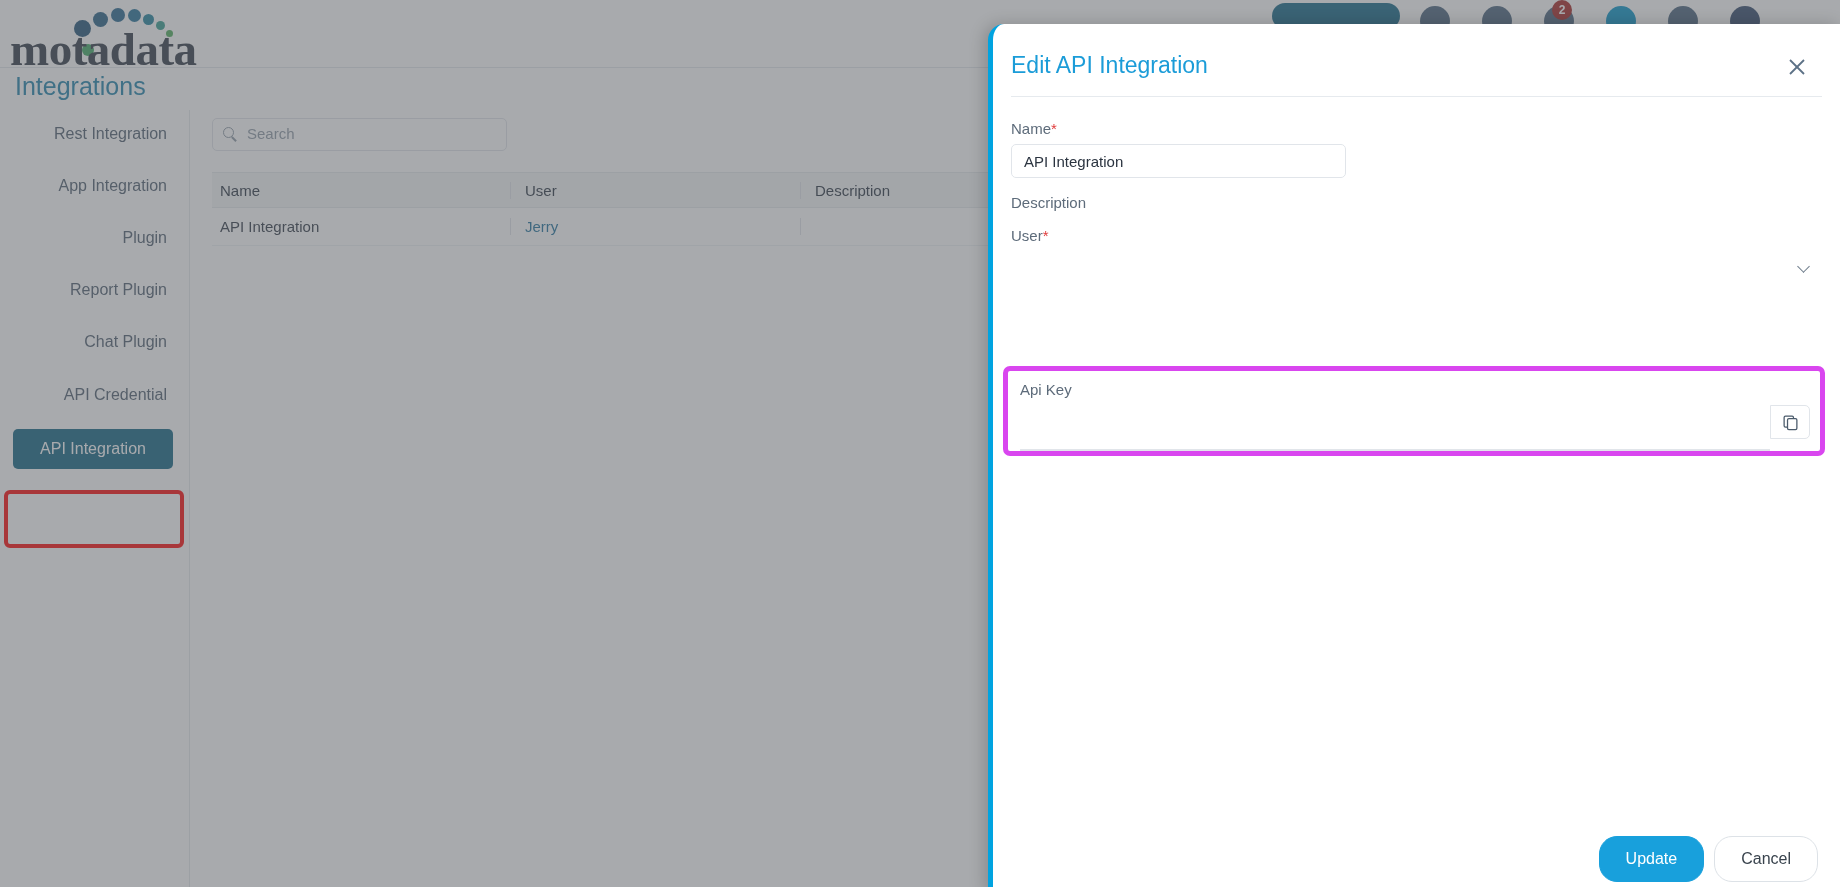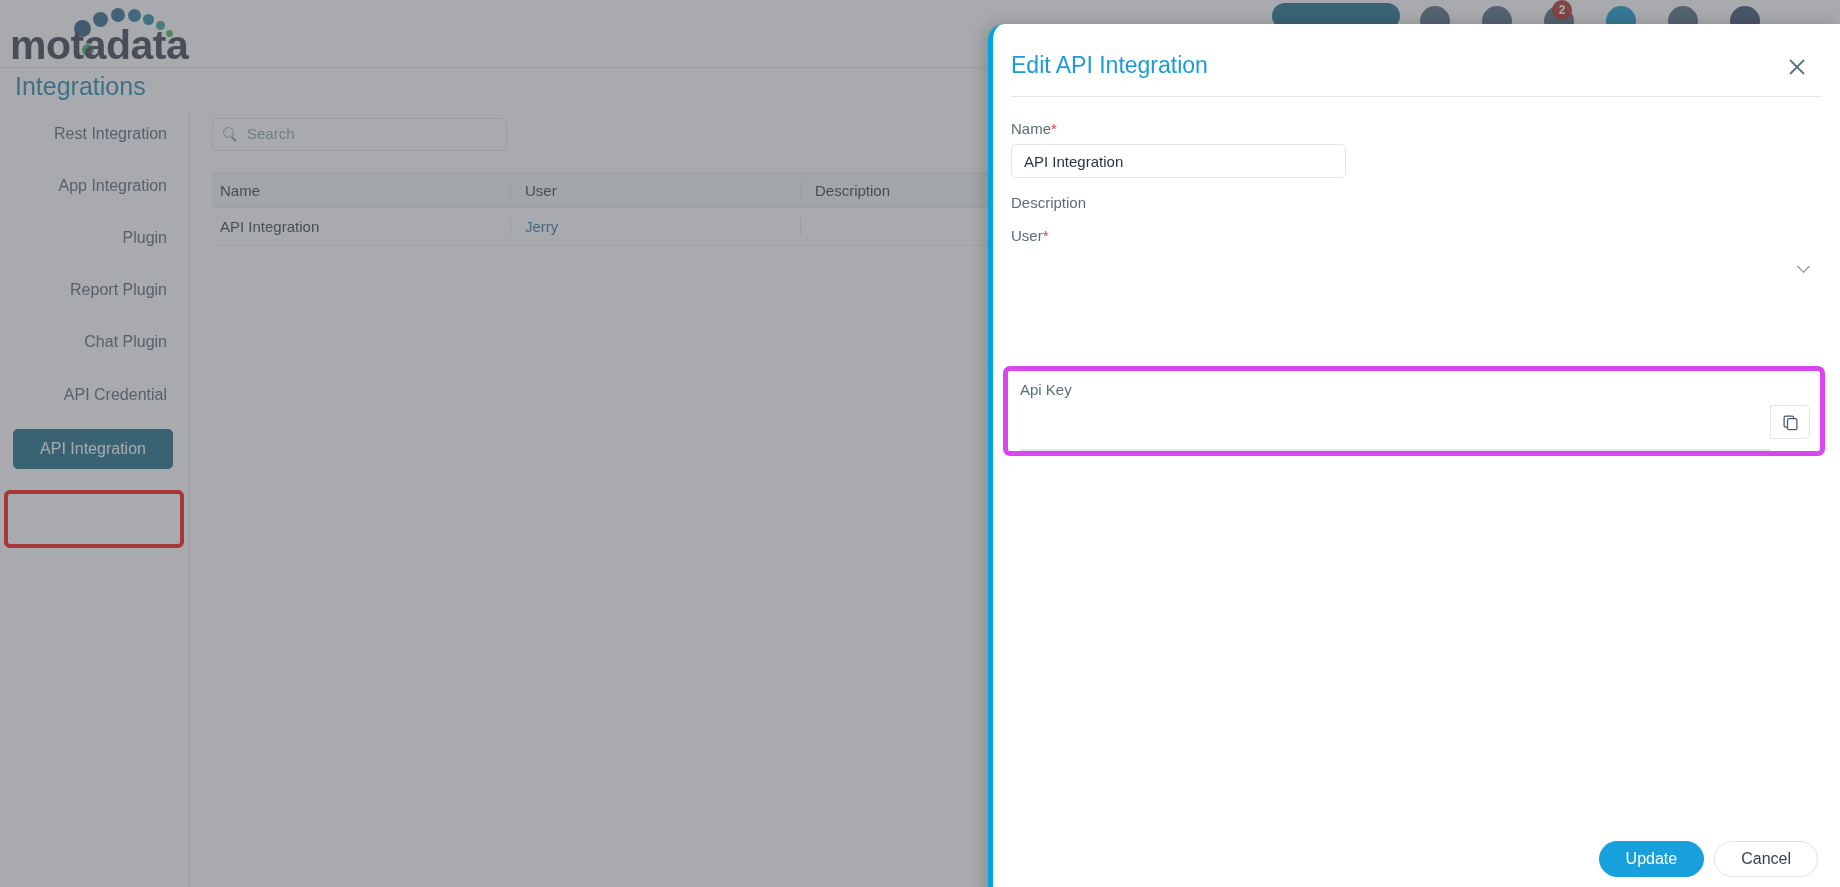--- a/index.html
+++ b/index.html
@@ -23,22 +23,23 @@
     position: absolute; left: 0; top: 0; width: 1840px; height: 68px;
     background: #ffffff;
     border-bottom: 1px solid #e2e6ea;
   }
   .brand {
     position: absolute; left: 8px; top: 8px;
     width: 200px; height: 52px;
   }
   .brand-wordmark {
     position: absolute; left: 2px; top: 14px;
-    font-size: 41px; font-weight: 700; letter-spacing: -0.5px;
+    font-size: 47px; font-weight: 700; letter-spacing: -0.5px;
     color: #2b3440;
+    font-family: Liberation Serif, serif;
   }
   .brand-dots { position: absolute; left: 66px; top: 0px; width: 110px; height: 30px; }
   .bd { position: absolute; border-radius: 50%; }
 
   .topbar-actions { position: absolute; right: 10px; top: 0px; height: 30px; }
   .tb-pill {
     position: absolute; top: 3px; right: 430px;
     width: 128px; height: 26px; border-radius: 14px; background: #0d6383;
   }
   .tb-ico {
@@ -220,21 +221,21 @@
     display: flex; align-items: center; justify-content: center;
   }
 
   .modal-footer {
     position: absolute; left: 0; right: 0; bottom: 0; height: 68px;
     background: #ffffff;
     display: flex; align-items: center; justify-content: flex-end;
     padding-right: 22px; gap: 10px;
   }
   .btn {
-    height: 36px; border-radius: 18px; padding: 0 26px;
+    height: 46px; border-radius: 18px; padding: 0 26px;
     font-size: 16px; font-family: "Liberation Sans", sans-serif;
     display: inline-flex; align-items: center; justify-content: center;
     border: 1px solid transparent; cursor: pointer;
   }
   .btn-primary { background: #18a0dc; color: #ffffff; border-color: #18a0dc; }
   .btn-ghost { background: #ffffff; color: #39434d; border-color: #dde2e7; }
 
   
   .red-ring {
     position: absolute; left: 4px; top: 490px;

